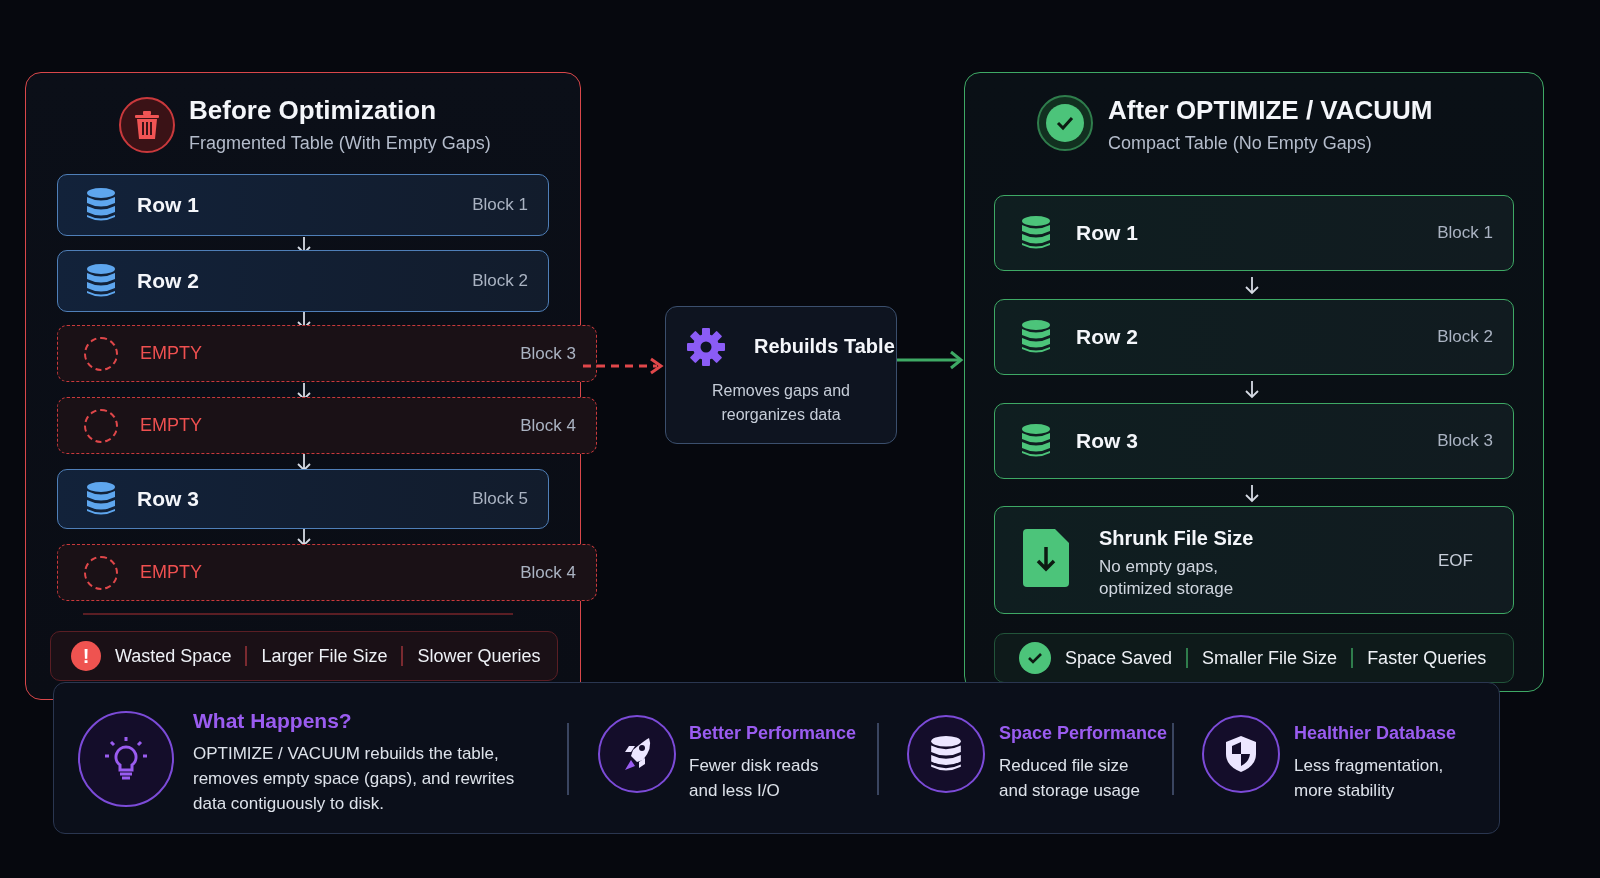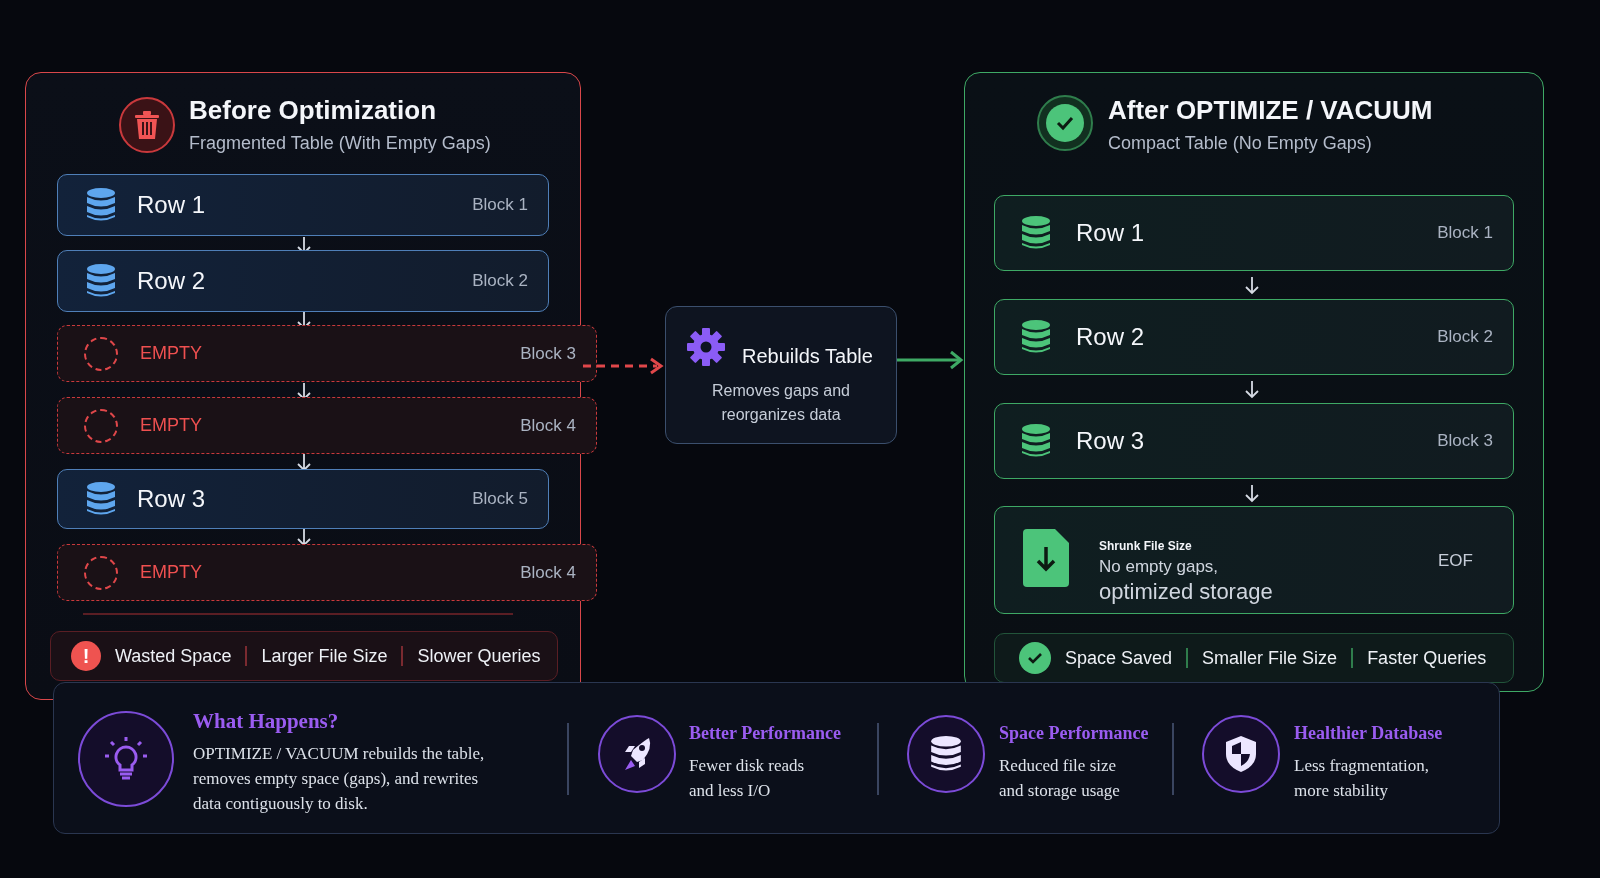--- a/index.html
+++ b/index.html
@@ -9,39 +9,39 @@
   .panel { position: absolute; border-radius: 16px; margin-top: 48px; }
   .panel-before { left: 25px; top: 24px; width: 556px; height: 628px; border: 1.5px solid #d9474a; background: linear-gradient(180deg,#0b0f18 0%,#0a0d15 100%); }
   .panel-after { left: 964px; top: 24px; width: 580px; height: 620px; border: 1.5px solid #3ea965; background: linear-gradient(180deg,#0a1016 0%,#0a0f14 100%); }
 
   .hdr-icon { position: absolute; width: 56px; height: 56px; border-radius: 50%; display: flex; align-items: center; justify-content: center; }
   .hdr-title { position: absolute; font-size: 26px; font-weight: bold; color: #f4f6fa; }
   .hdr-sub { position: absolute; font-size: 18px; color: #b4bccb; }
 
   .row { position: absolute; border-radius: 10px; display: flex; align-items: center; }
   .row .ico { position: absolute; display: flex; align-items: center; justify-content: center; }
-  .row .lbl { position: absolute; font-size: 24px; font-weight: normal; color: #f4f6fa; }
+  .row .lbl { position: absolute; font-size: 21px; font-weight: bold; color: #f4f6fa; }
   .row .blk { position: absolute; right: 20px; font-size: 17px; color: #aab3c2; }
 
   .row-blue { left: 31px; width: 492px; height: 62px; border: 1.5px solid #4f7fb8; background: linear-gradient(90deg,#12223a 0%,#121c2c 100%); }
   .row-empty { left: 31px; width: 540px; height: 57px; border: 1.5px dashed #c9393c; background: #1a1116; }
   .row-empty .lbl { color: #ef5050; font-weight: normal; font-size: 18px; }
   .row-green { left: 29px; width: 520px; height: 76px; border: 1.5px solid #3ea965; background: linear-gradient(90deg,#0f1e20 0%,#111b20 100%); }
 
   .varrow { position: absolute; width: 14px; height: 18px; }
   .dashed-circle { width: 34px; height: 34px; border: 2px dashed #e0474a; border-radius: 50%; }
 
   .stats { position: absolute; border-radius: 10px; display: flex; align-items: center; font-size: 18px; color: #eef1f6; }
   .stats .sep { width: 2px; height: 20px; margin: 0 14px; }
 
   .mid-box { position: absolute; left: 665px; top: 306px; width: 232px; height: 138px; border: 1.5px solid #3b4f6d; border-radius: 12px; background: #0e1420; }
-  .mid-title { position: absolute; left: 76px; top: 28px; font-size: 20px; font-weight: normal; color: #f4f6fa; margin-top: 10px; }
+  .mid-title { position: absolute; left: 88px; top: 28px; font-size: 20px; font-weight: bold; color: #f4f6fa; }
   .mid-desc { position: absolute; left: 0; width: 100%; top: 72px; text-align: center; font-size: 16px; line-height: 24px; color: #c6cdd8; }
 
-  .bottom { position: absolute; left: 53px; top: 682px; width: 1447px; height: 152px; border: 1.5px solid #2a3650; border-radius: 12px; background: #0b0f1a; font-family: Liberation Serif, serif; }
+  .bottom { position: absolute; left: 53px; top: 682px; width: 1447px; height: 152px; border: 1.5px solid #2a3650; border-radius: 12px; background: #0b0f1a; }
   .b-icon { position: absolute; border-radius: 50%; border: 2px solid #7c4bd8; background: #140d2a; display: flex; align-items: center; justify-content: center; }
   .b-title { position: absolute; color: #9a5cf0; font-weight: bold; }
   .b-text { position: absolute; color: #dde2ea; font-size: 17px; line-height: 25px; }
   .b-sep { position: absolute; top: 40px; width: 2px; height: 72px; background: #3a4560; }
 </style>
 </head>
 <body>
 
 <svg width="0" height="0" style="position:absolute">
   <defs>
@@ -235,23 +235,23 @@
       <use href="#down"></use>
     </svg>
 
   <div class="row row-green" style="top:433px;height:108px;">
     <span style="position:absolute;left:28px;top:22px;">
       <svg width="46" height="58" viewBox="0 0 46 58">
           <path d="M4 0 H32 L46 14 V54 Q46 58 42 58 H4 Q0 58 0 54 V4 Q0 0 4 0 Z" fill="#4cc47a"></path>
           <path d="M23 18 V40 M15 32 L23 40 L31 32" stroke="#0d1a12" stroke-width="3.5" fill="none"></path>
         </svg>
     </span>
-    <span style="position:absolute;left:104px;top:32px;font-size:12px;font-weight:bold;color:#f4f6fa;text-align:center;">Shrunk File Size</span>
+    <span style="position:absolute;left:104px;top:20px;font-size:20px;font-weight:bold;color:#f4f6fa;text-align:center;">Shrunk File Size</span>
     <span style="position:absolute;left:104px;top:50px;font-size:17px;color:#d0d6df;">No empty gaps,</span>
-    <span style="position:absolute;left:104px;top:72px;font-size:22px;color:#d0d6df;">optimized storage</span>
+    <span style="position:absolute;left:104px;top:72px;font-size:17px;color:#d0d6df;">optimized storage</span>
     <span style="position:absolute;left:443px;top:44px;font-size:17px;color:#c6cdd8;">EOF</span>
   </div>
 
   <div class="stats" style="left:29px;top:560px;width:520px;height:50px;border:1.5px solid #22543a;background:#0e1a1a;padding-left:24px;">
     <span style="width:32px;height:32px;border-radius:50%;background:#4cc47a;display:inline-flex;align-items:center;justify-content:center;margin-right:14px;">
       <svg width="16" height="13" viewBox="0 0 16 13">
           <path d="M2 6 L6 10 L14 2" stroke="#0d1a12" stroke-width="2.6" fill="none"></path>
         </svg>
     </span>
     <span>Space Saved</span>

